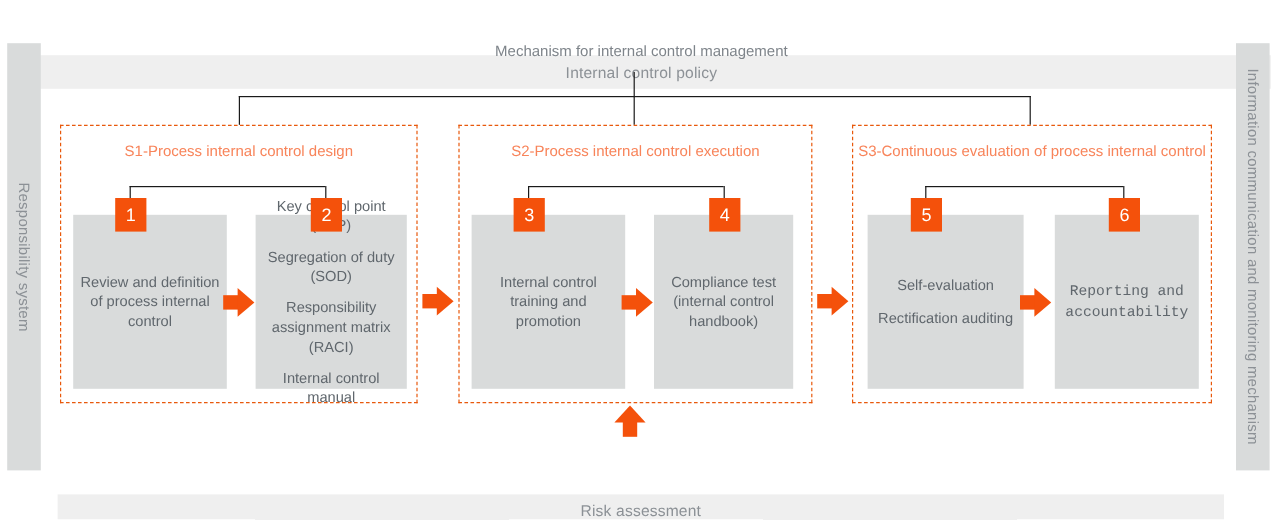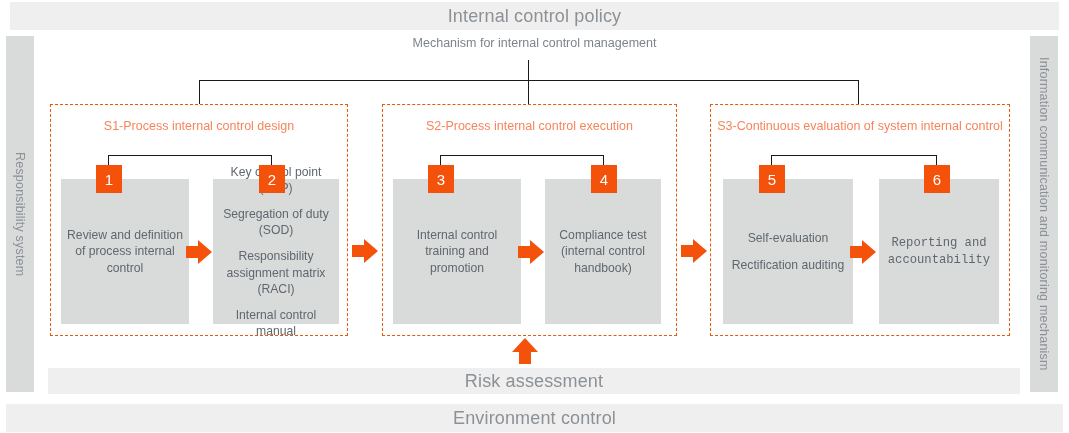--- a/index.html
+++ b/index.html
@@ -19,22 +19,23 @@
   }
 
   
   .band {
     position: absolute;
     background: #efefef;
     display: flex;
     align-items: center;
     justify-content: center;
     color: #8c9196;
-    font-size: 18px;
+    font-size: 13px;
     letter-spacing: .15px;
+    margin-top: 44px;
   }
   #band-policy   { left: 10px;  top: 2px;   width: 1049px; height: 28px; }
   #band-risk     { left: 48px;  top: 368px; width: 972px;  height: 26px; }
   #band-env      { left: 6px;   top: 404px; width: 1057px; height: 28px; }
 
   
   .sidebar {
     position: absolute;
     background: #d9dbdb;
     top: 36px;
@@ -255,21 +256,21 @@
       <p>Compliance test (internal control handbook)</p>
     </div>
 
     <div class="arrow-right" style="left:135px; top:135px;">
       <div class="shaft"></div>
         <div class="head"></div>
     </div>
   </div>
 
   <div class="stage" id="stage-3">
-    <div class="stage-title">S3-Continuous evaluation of system internal control</div>
+    <div class="stage-title">S3-Continuous evaluation of process internal control</div>
 
     <div class="ibar" style="left:60px; width:165px;"></div>
     <div class="idrop" style="left:60px;"></div>
     <div class="idrop" style="left:225px;"></div>
 
     <div class="badge" style="left:48px;">5</div>
     <div class="badge" style="left:213px;">6</div>
 
     <div class="card" style="left:12px; width:130px;">
       <p>Self-evaluation</p>

